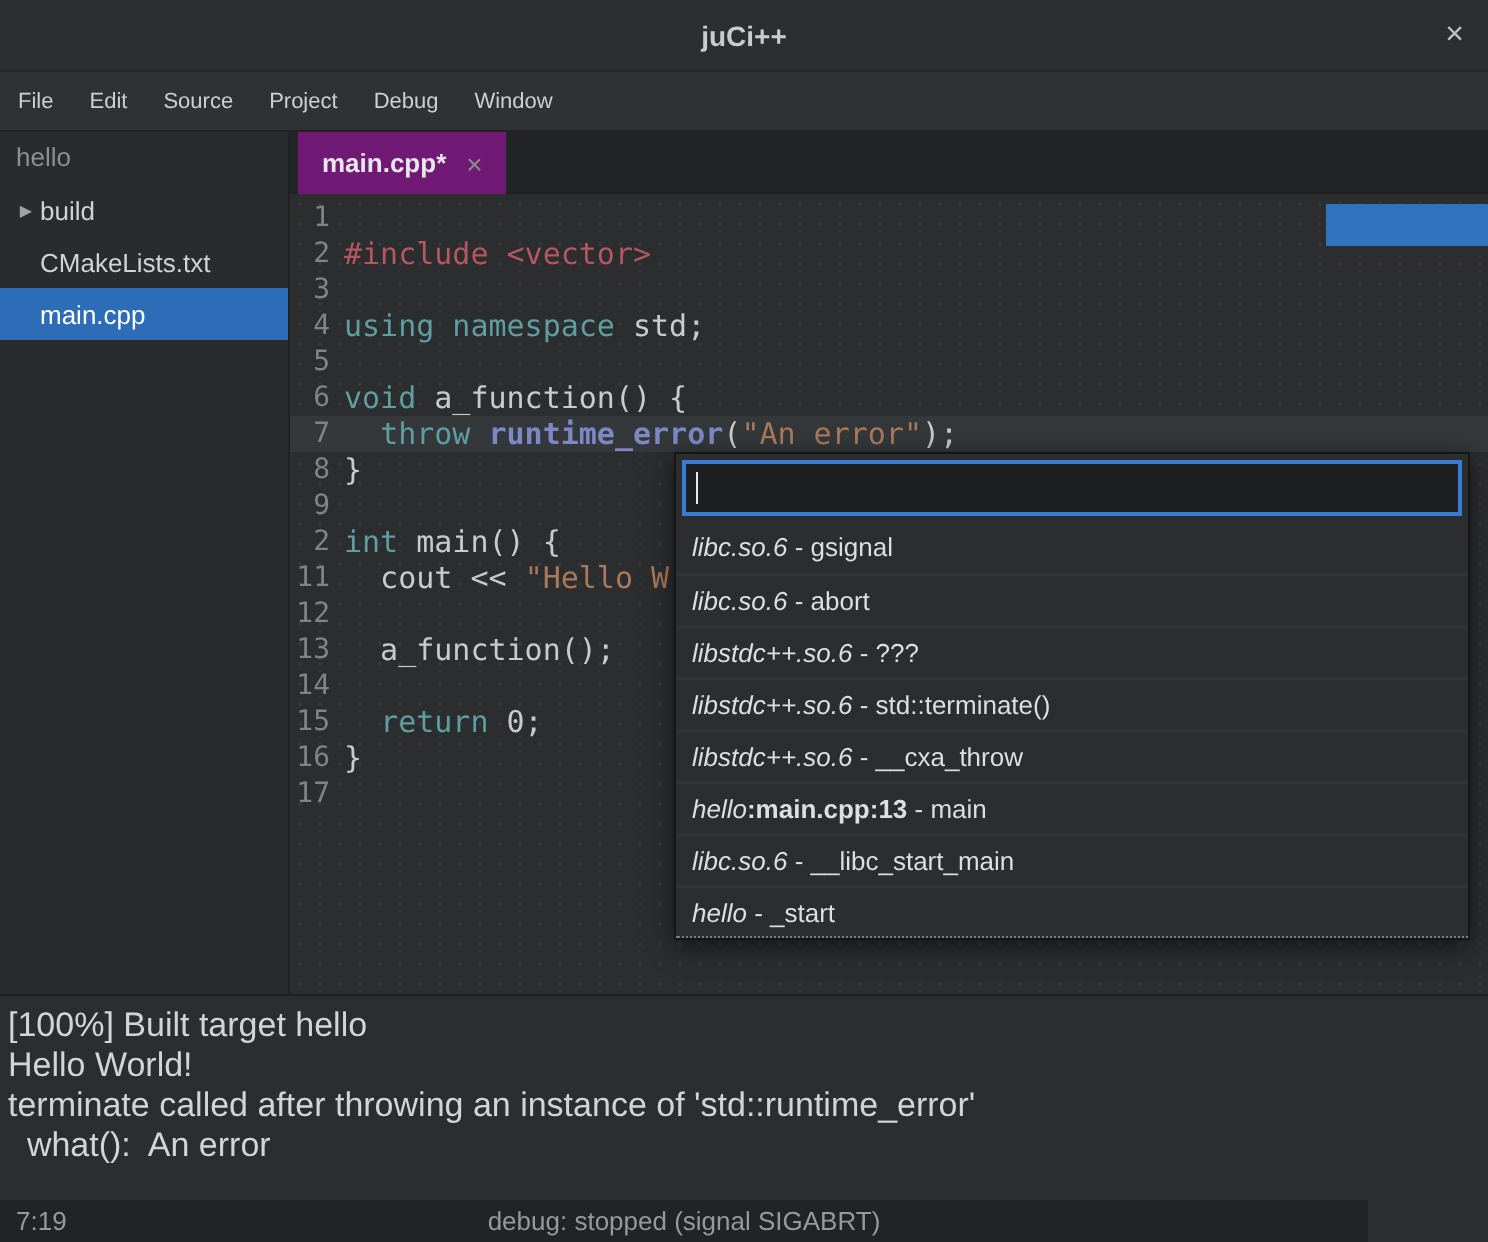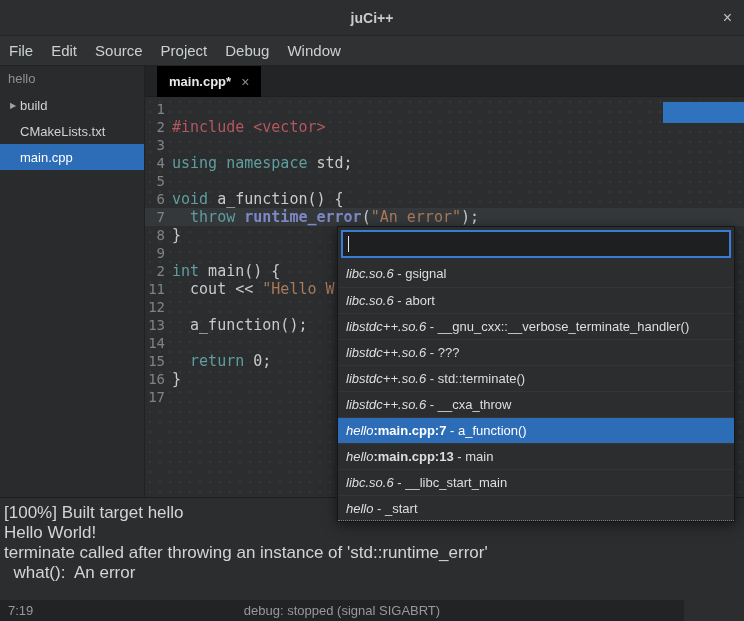--- a/index.html
+++ b/index.html
@@ -10,34 +10,34 @@
 
   
   .titlebar { position:absolute; left:0; top:0; width:744px; height:36px; background:#2c2e30;
               border-bottom:1px solid #242628; display:flex; align-items:center; justify-content:center; }
   .title { color:#c9cbcd; font-size:14px; font-weight:bold; }
   .win-close { position:absolute; right:12px; top:50%; transform:translateY(-50%); color:#c0c2c4; font-size:16px; line-height:1; }
 
   
   .menubar { position:absolute; left:0; top:36px; width:744px; height:30px; background:#2f3133;
              border-bottom:1px solid #202224; display:flex; align-items:center; }
-  .menu-item { color:#cdd0d2; font-size:15px; padding:0 9px; height:100%; display:flex; align-items:center; }
+  .menu-item { color:#cdd0d2; font-size:11px; padding:0 9px; height:100%; display:flex; align-items:center; }
 
   
   .sidebar { position:absolute; left:0; top:66px; width:145px; height:431px; background:#292b2d;
              border-right:1px solid #1f2123; }
   .project { height:26px; line-height:26px; padding-left:8px; color:#8c9093; font-size:13px; }
   .tree-item { height:26px; font-size:13px; color:#d0d2d4; display:flex; align-items:center; }
   .tree-item.selected { background:#2d6db8; color:#ffffff; }
   .tree-icon { width:14px; margin-left:6px; font-size:8px; color:#a0a2a4; text-align:center; flex:none; }
 
   
   .tabbar { position:absolute; left:145px; top:66px; width:599px; height:31px; background:#222426;
             border-bottom:1px solid #1d1f21; }
-  .tab { position:absolute; left:12px; top:0; height:31px; background:#000000; display:flex; align-items:center;
+  .tab { position:absolute; left:4px; top:0; height:31px; background:#701a75; display:flex; align-items:center;
          gap:10px; padding:0 12px; font-size:13px; color:#e6e8ea; font-weight:bold; }
   .tabclose { color:#8b8d8f; font-size:14px; font-weight:normal; }
 
   
   .editor { position:absolute; left:145px; top:97px; width:599px; height:400px; background:#2b2d2f;
             background-image:radial-gradient(circle,#35383a 1px,transparent 1px); background-size:10px 10px;
             padding-top:3px; overflow:hidden; font-family:"DejaVu Sans Mono",monospace; font-size:15px; }
   .code-row { display:flex; height:18px; line-height:18px; white-space:pre; }
   .code-row.current { background:#34383b; }
   .gutter { width:25px; flex:none; text-align:right; padding-right:5px; color:#808486; font-size:14px; }
@@ -140,25 +140,23 @@
     </div>
   <div class="scroll-thumb"></div>
 
   <div class="popup">
     <div class="popup-input">
       <span class="caret"></span>
     </div>
     <div id="popup-list">
         <div class="popup-row"><span class="pfx">libc.so.6</span><span class="loc"></span><span class=""> - gsignal</span></div>
         <div class="popup-row"><span class="pfx">libc.so.6</span><span class="loc"></span><span class=""> - abort</span></div>
-        <div class="popup-row"><span class="pfx">libstdc++.so.6</span><span class="loc"></span><span class=""> - __gnu_cxx::__verbose_terminate_handler()</span></div>
         <div class="popup-row"><span class="pfx">libstdc++.so.6</span><span class="loc"></span><span class=""> - ???</span></div>
         <div class="popup-row"><span class="pfx">libstdc++.so.6</span><span class="loc"></span><span class=""> - std::terminate()</span></div>
         <div class="popup-row"><span class="pfx">libstdc++.so.6</span><span class="loc"></span><span class=""> - __cxa_throw</span></div>
-        <div class="popup-row selected"><span class="pfx">hello</span><span class="loc">:main.cpp:7</span><span class=""> - a_function()</span></div>
         <div class="popup-row"><span class="pfx">hello</span><span class="loc">:main.cpp:13</span><span class=""> - main</span></div>
         <div class="popup-row"><span class="pfx">libc.so.6</span><span class="loc"></span><span class=""> - __libc_start_main</span></div>
         <div class="popup-row"><span class="pfx">hello</span><span class="loc"></span><span class=""> - _start</span></div>
       </div>
   </div>
 
   <div class="console" id="console">
       <div class="console-line">[100%] Built target hello</div>
       <div class="console-line">Hello World!</div>
       <div class="console-line">terminate called after throwing an instance of 'std::runtime_error'</div>

